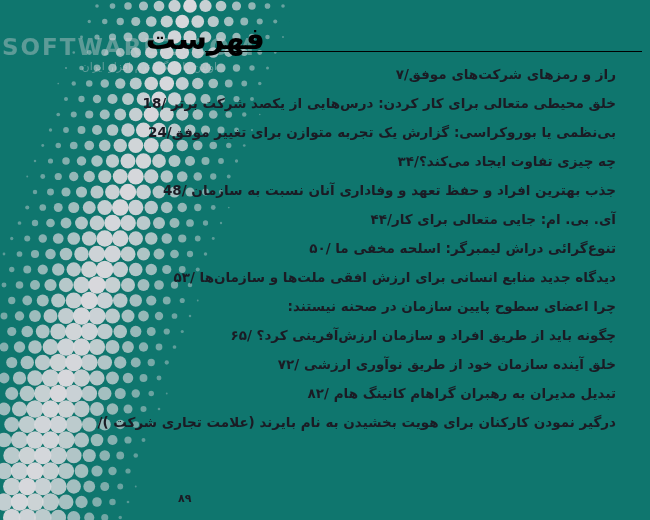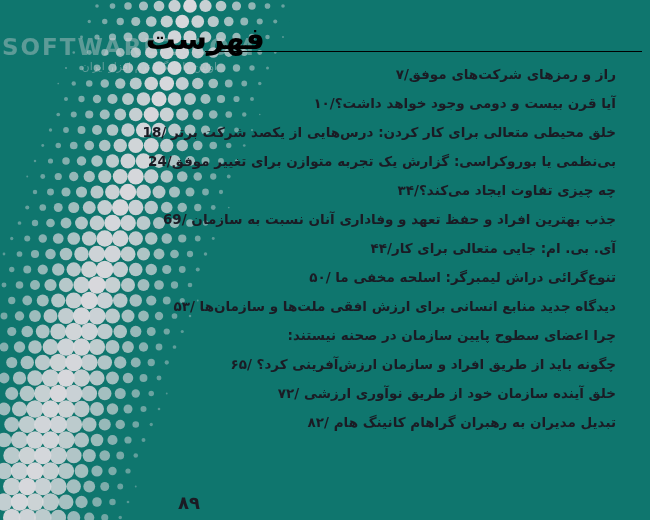--- a/index.html
+++ b/index.html
@@ -121,21 +121,21 @@
     direction: rtl;
     text-align: right;
     overflow: visible;
   }
 
   #trailing-page-number {
     position: absolute;
     left: 178px;
     top: 492px;
     font-family: "DejaVu Sans", sans-serif;
-    font-size: 18px;
+    font-size: 11px;
     font-weight: 700;
     color: #1b1b24;
     direction: rtl;
     z-index: 4;
   }
 </style>
 </head>
 <body>
 
 <div id="page">
@@ -576,30 +576,30 @@
   </div>
 
   <div id="content">
 
     <h1 id="page-title">فهرست</h1>
 
     <div id="title-rule"></div>
 
     <ul id="toc-list">
         <li class="toc-entry"><span>راز و رمزهای شرکت‌های موفق/۷</span></li>
-        <li class="toc-entry"><span>آیا قرن بیست و دومی وجود خواهد داشت؟/۱۰</span></li>
         <li class="toc-entry"><span>خلق محیطی متعالی برای کار کردن: درس‌هایی از یکصد شرکت برتر /18</span></li>
         <li class="toc-entry"><span>بی‌نظمی یا بوروکراسی: گزارش یک تجربه متوازن برای تغییر موفق/24</span></li>
         <li class="toc-entry"><span>چه چیزی تفاوت ایجاد می‌کند؟/۳۴</span></li>
-        <li class="toc-entry"><span>جذب بهترین افراد و حفظ تعهد و وفاداری آنان نسبت به سازمان /69</span></li>
+        <li class="toc-entry"><span>جذب بهترین افراد و حفظ تعهد و وفاداری آنان نسبت به سازمان /48</span></li>
         <li class="toc-entry"><span>آی. بی. ام: جایی متعالی برای کار/۴۴</span></li>
         <li class="toc-entry"><span>تنوع‌گرائی دراش لیمبرگر: اسلحه مخفی ما /۵۰</span></li>
         <li class="toc-entry"><span>دیدگاه جدید منابع انسانی برای ارزش افقی ملت‌ها و سازمان‌ها /۵۳</span></li>
         <li class="toc-entry"><span>چرا اعضای سطوح پایین سازمان در صحنه نیستند:</span></li>
         <li class="toc-entry"><span>چگونه باید از طریق افراد و سازمان ارزش‌آفرینی کرد؟ /۶۵</span></li>
         <li class="toc-entry"><span>خلق آینده سازمان خود از طریق نوآوری ارزشی /۷۲</span></li>
         <li class="toc-entry"><span>تبدیل مدیران به رهبران گراهام کانینگ هام /۸۲</span></li>
+        <li class="toc-entry"><span>درگیر نمودن کارکنان برای هویت بخشیدن به نام بایرند (علامت تجاری شرکت )/</span></li>
       </ul>
 
     <div id="trailing-page-number">۸۹</div>
 
   </div>
 </div>
 
 </body></html>

